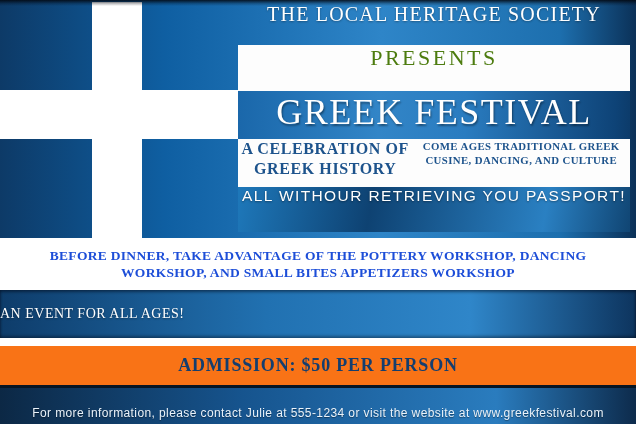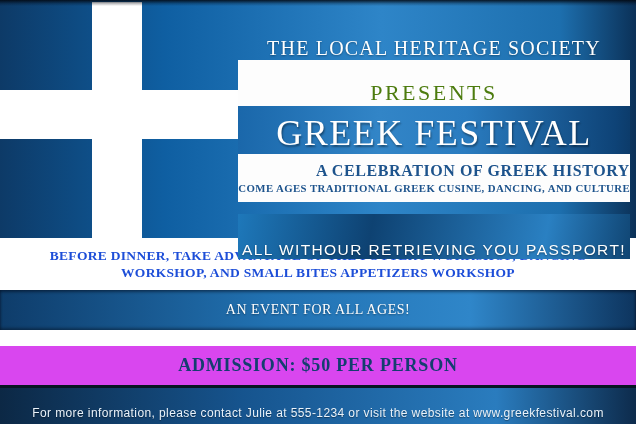--- a/index.html
+++ b/index.html
@@ -17,75 +17,75 @@
     background:linear-gradient(90deg,#0d3a67 0%,#0f5fa2 26%,#2e85c8 60%,#1d6fae 88%,#0b3158 100%);
   }
   .top-edge {
     position:absolute; left:0; top:0; width:636px; height:6px; z-index:5;
     background:linear-gradient(180deg,rgba(2,6,14,0.85) 0%,rgba(2,6,14,0.25) 60%,rgba(2,6,14,0) 100%);
   }
   .cross-v { position:absolute; left:92px; top:2px; width:50px; height:236px; background:#ffffff; z-index:2; }
   .cross-h { position:absolute; left:0; top:90px; width:240px; height:49px; background:#ffffff; z-index:2; }
 
   .right-col { position:absolute; left:238px; top:0; width:392px; height:238px; z-index:3; }
-  .rc-row { position:absolute; left:0; width:392px; display:flex; align-items:flex-end; justify-content:center; text-align:center;margin-top:15px; }
+  .rc-row { position:absolute; left:0; width:392px; display:flex; align-items:flex-start; justify-content:center; text-align:center; }
 
   .band-society { top:0; height:45px; padding-top:3px; box-sizing:border-box; }
   .band-society .txt {
     color:#ffffff; font-size:20px; letter-spacing:1.2px; font-weight:500;
     text-shadow:0 1px 2px rgba(0,0,0,0.35);
   }
   .box-presents { top:45px; height:46px; background:#fdfdfd; }
   .box-presents .txt { color:#4d7c0f; font-size:22px; letter-spacing:2.5px; font-weight:500; }
 
   .band-gf {
     top:91px; height:48px;
     background:linear-gradient(92deg,#1a67aa 0%,#3285c7 36%,#2a7cc0 58%,#0e4377 96%,#0c3b6a 100%);
   }
   .band-gf .txt {
     color:#ffffff; font-size:36px; letter-spacing:1.5px; font-weight:500;
     text-shadow:1px 2px 2px rgba(0,0,0,0.4);
     white-space:nowrap;
   }
-  .box-celebration { top:139px; height:48px; background:#fdfdfd; flex-direction:column; }
+  .box-celebration { top:139px; height:48px; background:#fdfdfd; flex-direction:row; }
   .box-celebration .h1 { color:#1d538c; font-size:16px; font-weight:600; letter-spacing:0.6px; line-height:20px; }
   .box-celebration .h2 { color:#1d538c; font-size:10.8px; font-weight:600; letter-spacing:0.4px; line-height:14px; }
 
   .band-passport {
-    top:199px; height:45px;
+    top:187px; height:45px;
     background:linear-gradient(100deg,#1e78ba 0%,#0e4272 34%,#2a80c2 78%,#104573 100%);
   }
   .band-passport .txt {
     font-family:"Liberation Sans","DejaVu Sans",sans-serif;
     color:#ffffff; font-size:15.5px; letter-spacing:1.4px; font-weight:400;
     text-shadow:0 1px 2px rgba(0,0,0,0.4);
     white-space:nowrap;
   }
 
   
   .band-before {
     position:absolute; left:0; top:238px; width:636px; height:52px; background:#ffffff;
     display:flex; align-items:center; justify-content:center;
   }
   .band-before .txt {
     width:600px; text-align:center;
     color:#1d4ed8; font-size:13.5px; font-weight:700; letter-spacing:0.3px; line-height:17px;
   }
   .band-event {
-    position:absolute; left:0; top:290px; width:636px; height:40px;
+    position:absolute; left:0; top:290px; width:636px; height:48px;
     background:linear-gradient(90deg,#0e3c6a 0%,#2171b1 42%,#2f86c9 74%,#0d345e 100%);
-    display:flex; flex-direction:column; align-items:center; justify-content:center;
+    display:flex; flex-direction:column; align-items:flex-start; justify-content:center;
     box-shadow:inset 0 2px 3px rgba(0,0,10,0.45), inset 0 -2px 3px rgba(0,0,10,0.35);
   }
   .band-event .line {
     color:#ffffff; font-size:14px; font-weight:500; letter-spacing:0.5px; line-height:17.5px;
     text-shadow:0 1px 2px rgba(0,0,0,0.4);
   }
   .band-admission {
-    position:absolute; left:0; top:346px; width:636px; height:39px; background:#d946ef;
+    position:absolute; left:0; top:346px; width:636px; height:39px; background:#f97316;
     display:flex; align-items:center; justify-content:center;
   }
   .band-admission .txt { color:#143e6f; font-size:18px; font-weight:700; letter-spacing:0.8px; }
 
   .band-footer {
     position:absolute; left:0; top:385px; width:636px; height:52px;
     background:linear-gradient(90deg,#0c2845 0%,#16548e 38%,#2a7cbe 78%,#0d2b4c 100%);
     display:flex; align-items:center; justify-content:center;
     box-sizing:border-box;
     border-top:3px solid #071523;

